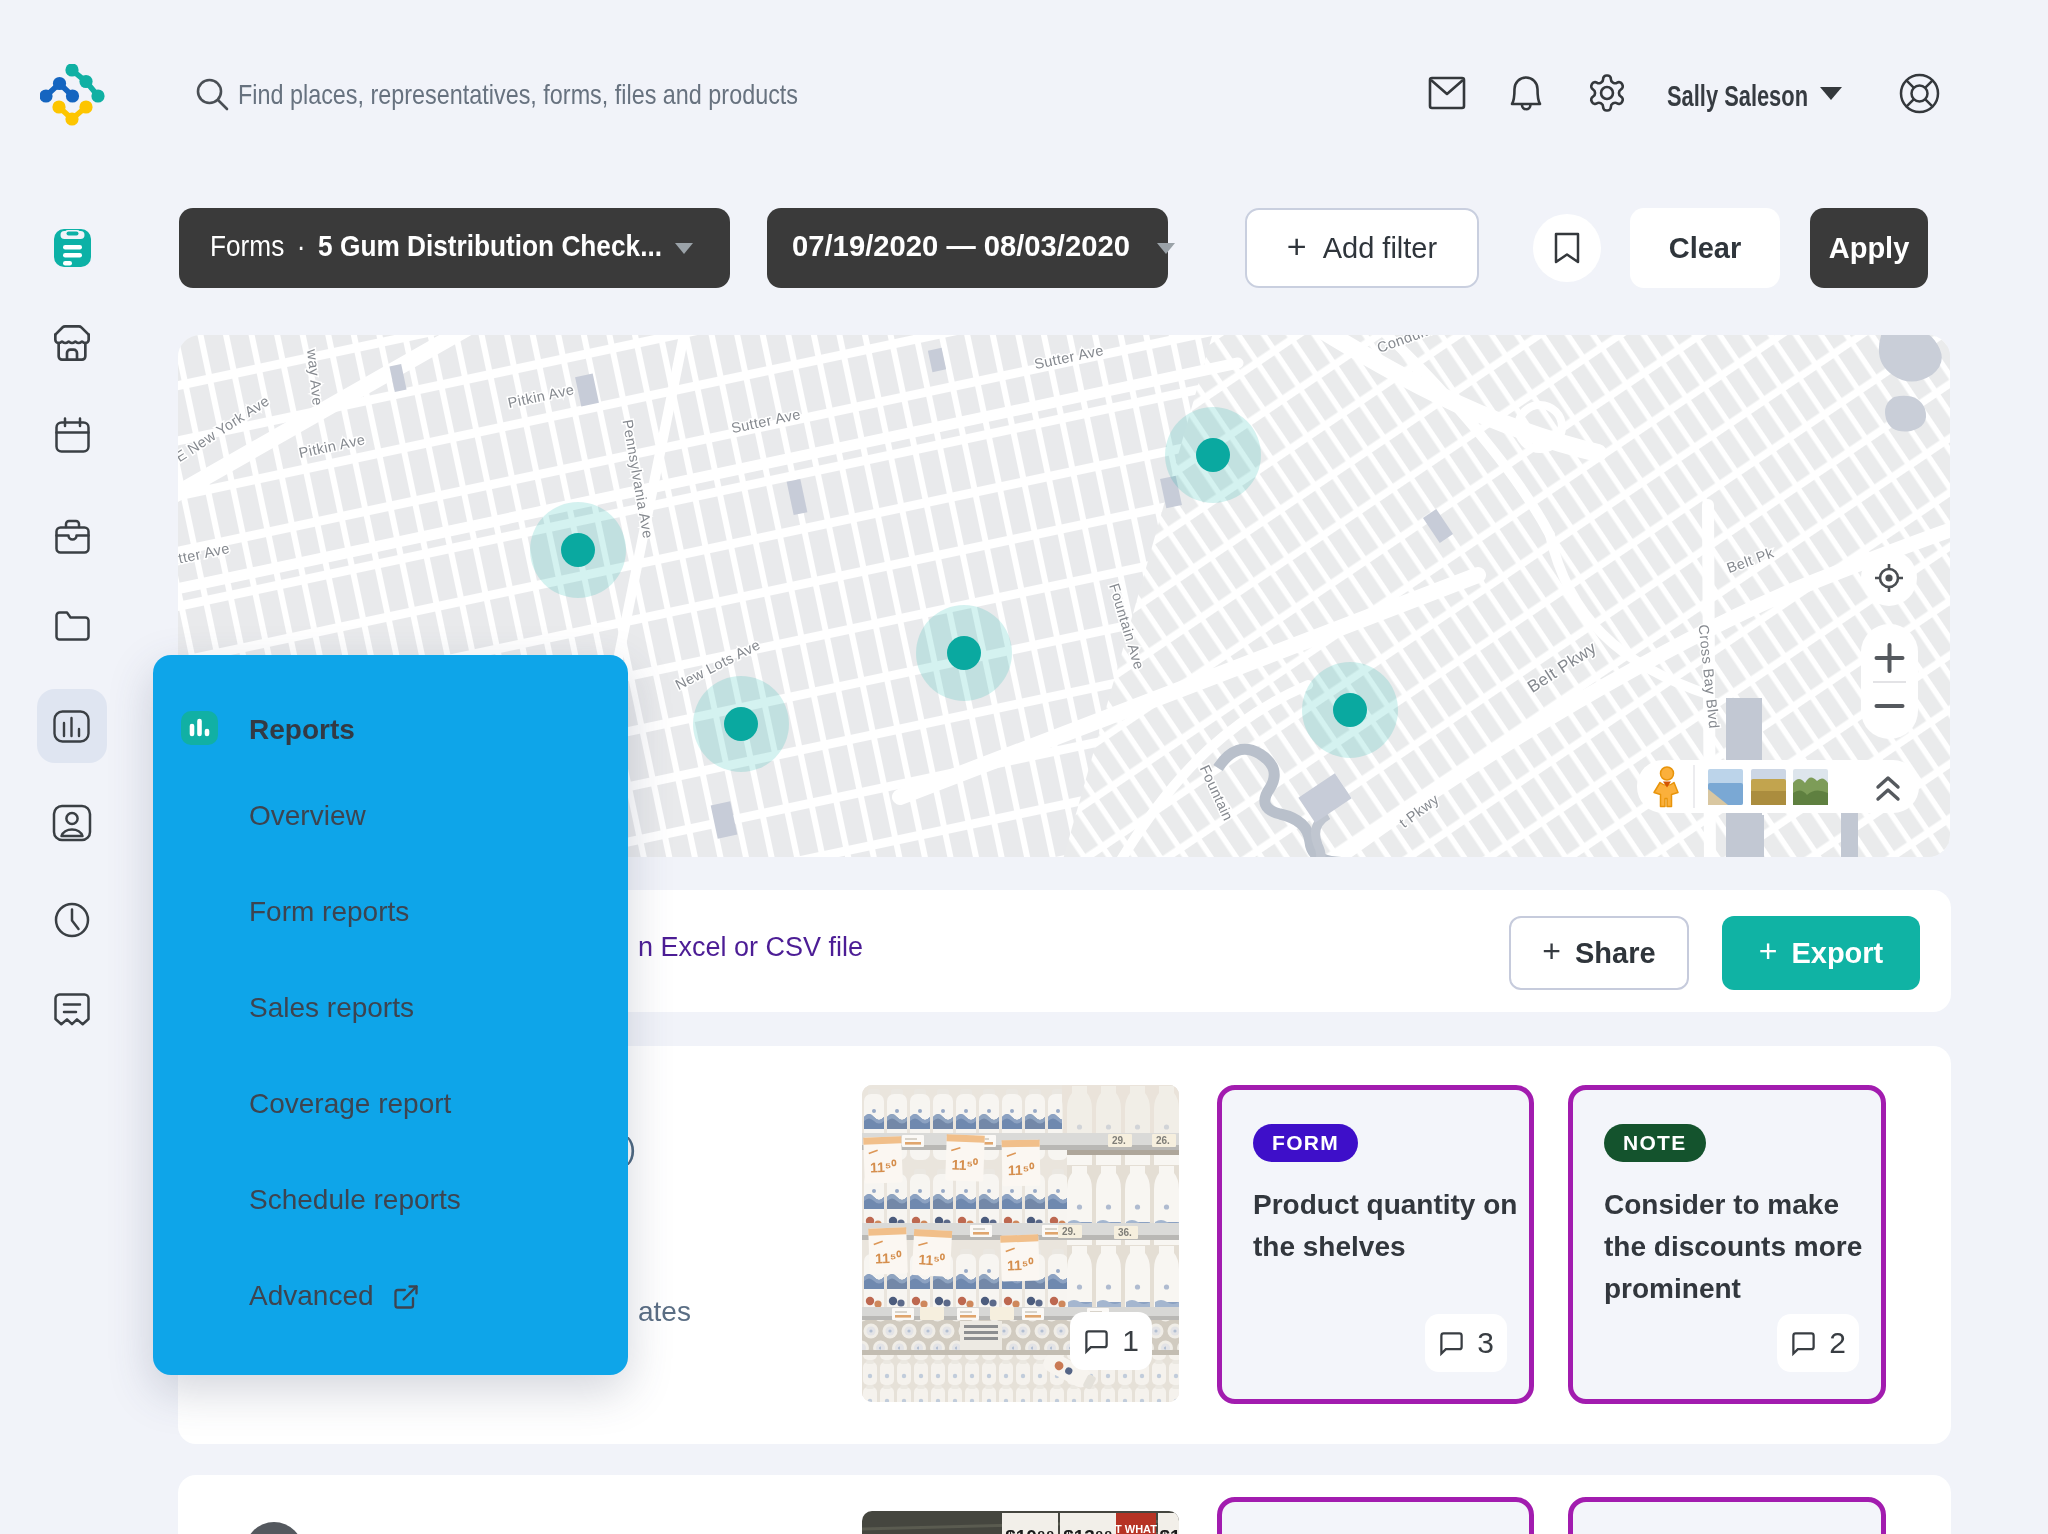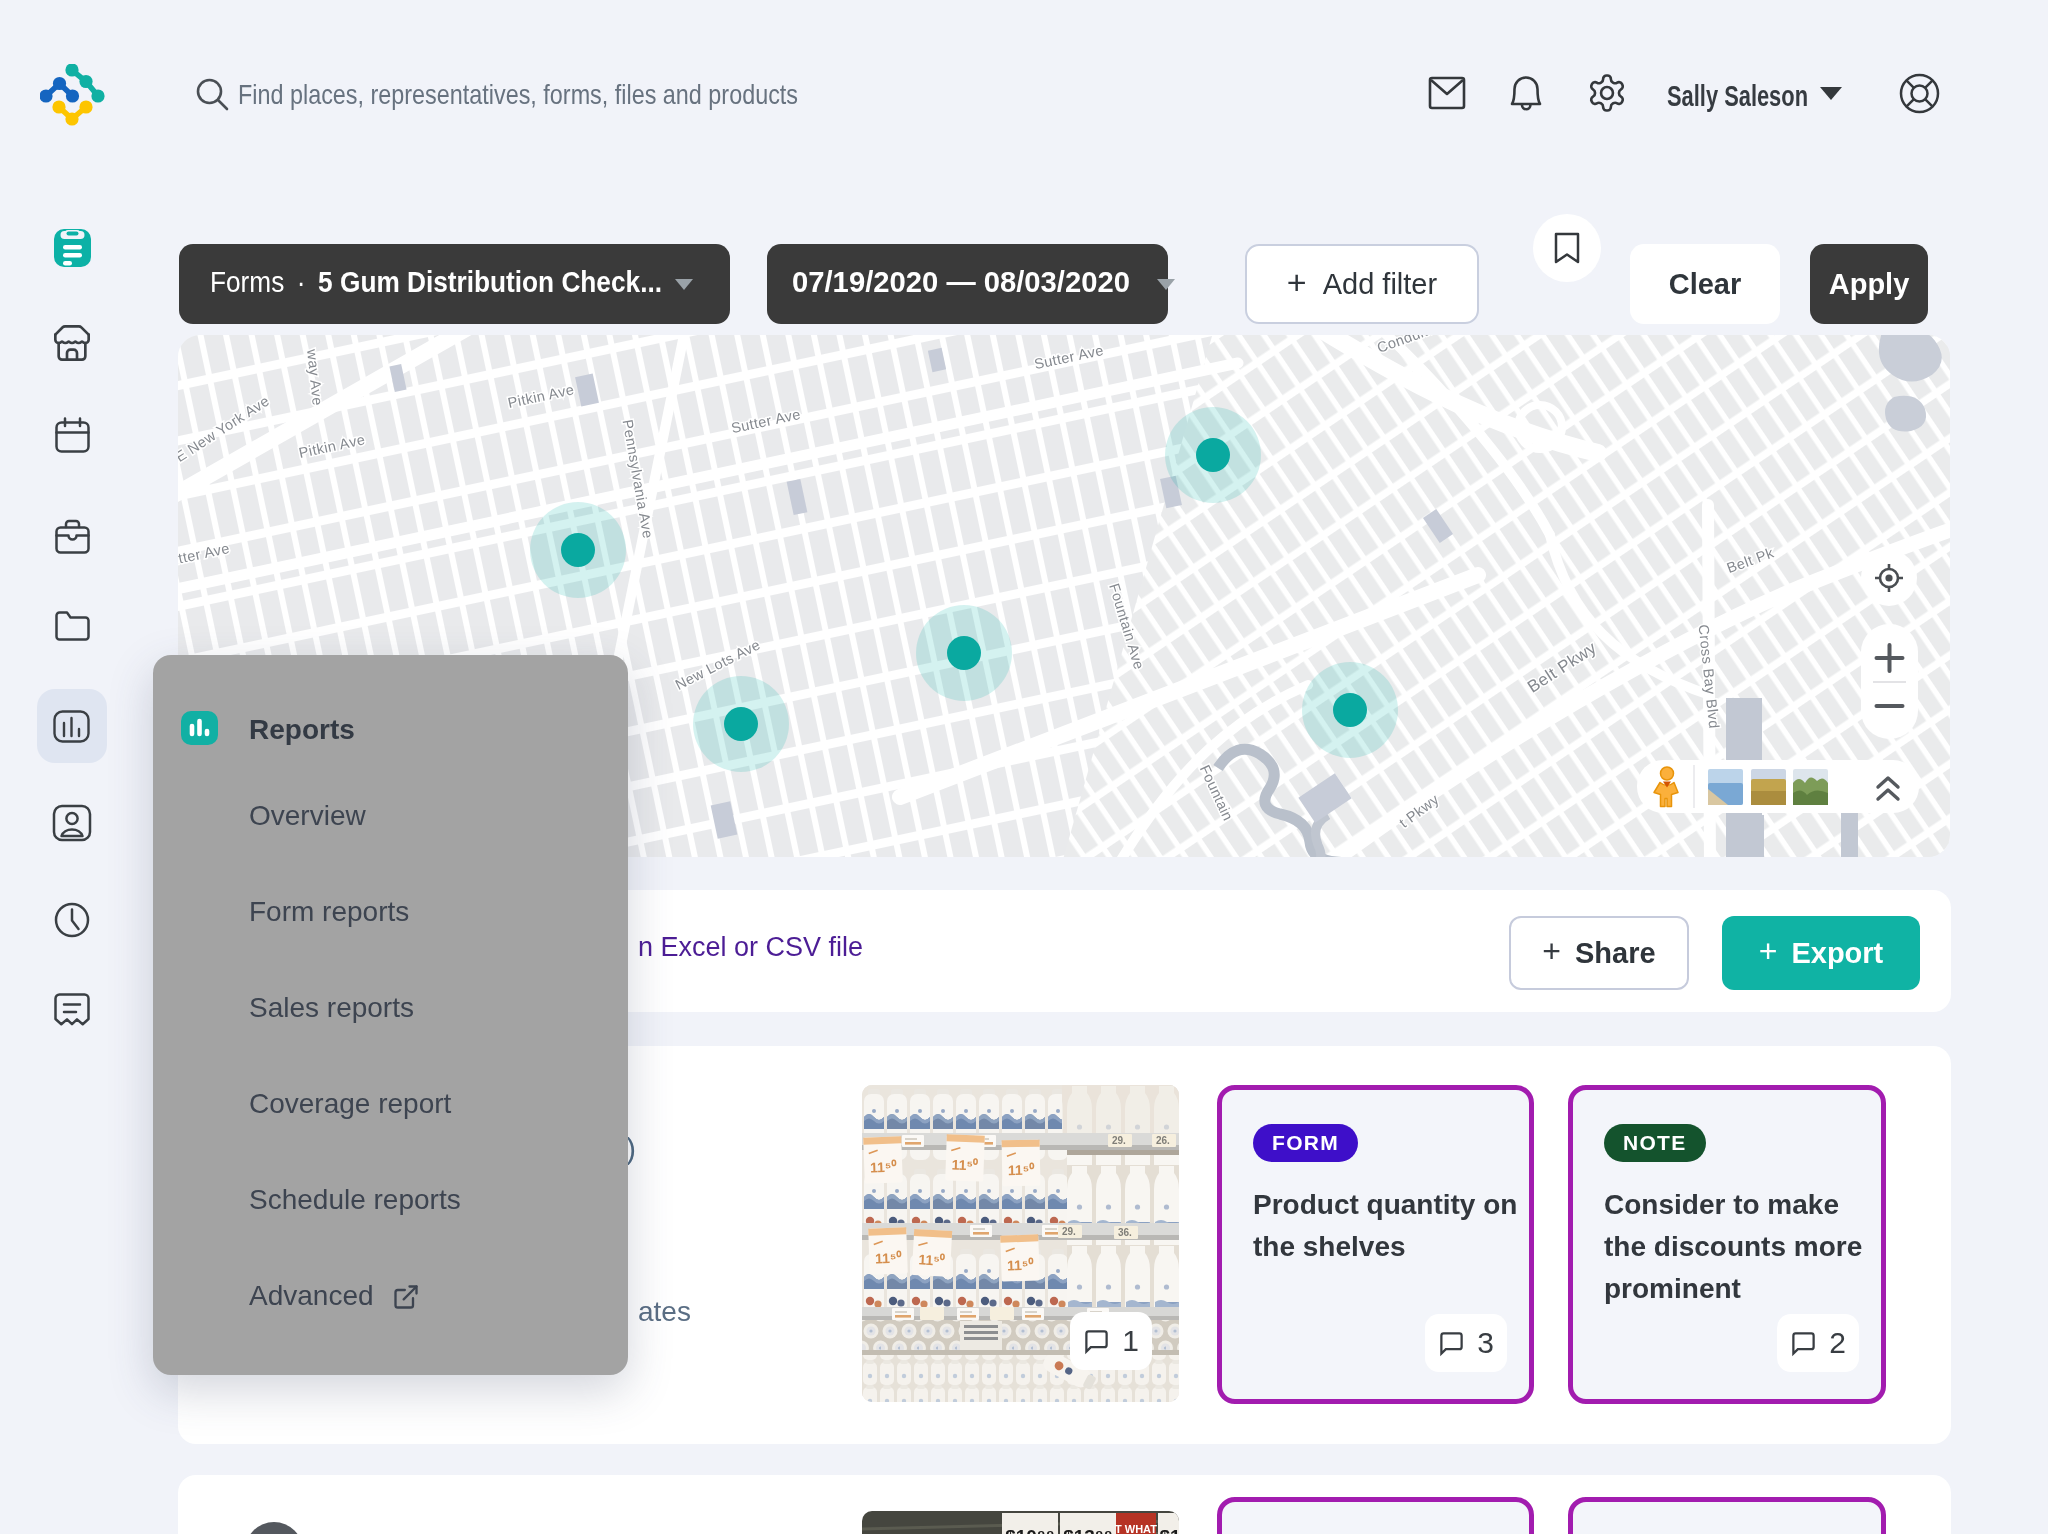--- a/index.html
+++ b/index.html
@@ -3,32 +3,32 @@
 <meta charset="utf-8">
 <style>
 * { margin:0; padding:0; box-sizing:border-box; }
 html,body { width:2048px; height:1534px; overflow:hidden; }
 body { background:#f1f3f9; font-family:"Liberation Sans", sans-serif; position:relative; color:#363b41; }
 .abs { position:absolute; }
 
 .search-ph { font-size:28px; color:#67727f; }
 .uname { font-size:29px; font-weight:bold; color:#363b41; }
 
-.pill { position:absolute; top:208px; height:80px; border-radius:14px; display:flex; align-items:center;margin-top:36px; }
+.pill { position:absolute; top:208px; height:80px; border-radius:14px; display:flex; align-items:center; }
 .pill.dark { background:#3a3a3a; color:#fff; }
 .btn-light { background:#fff; color:#2f353b; }
 .caret { width:0; height:0; border-left:9px solid transparent; border-right:9px solid transparent; border-top:11px solid #9aa2a8; margin-left:22px; }
 
 .wcard { position:absolute; left:178px; width:1773px; background:#fff; border-radius:18px; }
 .minicard { position:absolute; top:39px; width:317px; height:319px; background:#f3f5fa; border:5px solid #a21caf; border-radius:18px; }
 .badge { position:absolute; left:31px; top:34px; height:38px; border-radius:19px; color:#fff; font-size:21px; font-weight:bold; letter-spacing:1.3px; display:flex; align-items:center; padding:0 19px; }
 .mtitle { position:absolute; left:31px; top:94px; width:272px; font-size:28px; font-weight:bold; color:#32373d; line-height:42px; }
 .chip { position:absolute; background:#fff; border-radius:14px; display:flex; align-items:center; justify-content:center; gap:12px; font-size:30px; color:#383d42; }
 
-.panel { position:absolute; left:153px; top:655px; width:475px; height:720px; background:#a3a3a3; border-radius:18px; box-shadow:0 16px 45px rgba(60,70,100,0.22); z-index:50; }
+.panel { position:absolute; left:153px; top:655px; width:475px; height:720px; background:#0ea5e9; border-radius:18px; box-shadow:0 16px 45px rgba(60,70,100,0.22); z-index:50; }
 .pitem { position:absolute; left:96px; font-size:28px; color:#3d4450; }
 </style>
 </head>
 <body>
 
 <svg class="abs" style="left:40px;top:64px" width="66" height="66" viewBox="0 0 66 66">
   <g fill="none" stroke-linecap="round" stroke-linejoin="round">
     <path d="M6 32 L19.5 19.5 L32.5 32" stroke="#1565c0" stroke-width="5.5"></path>
     <circle cx="6" cy="32" r="6.6" fill="#1565c0"></circle>
       <circle cx="19.5" cy="19.5" r="6.6" fill="#1565c0"></circle>

